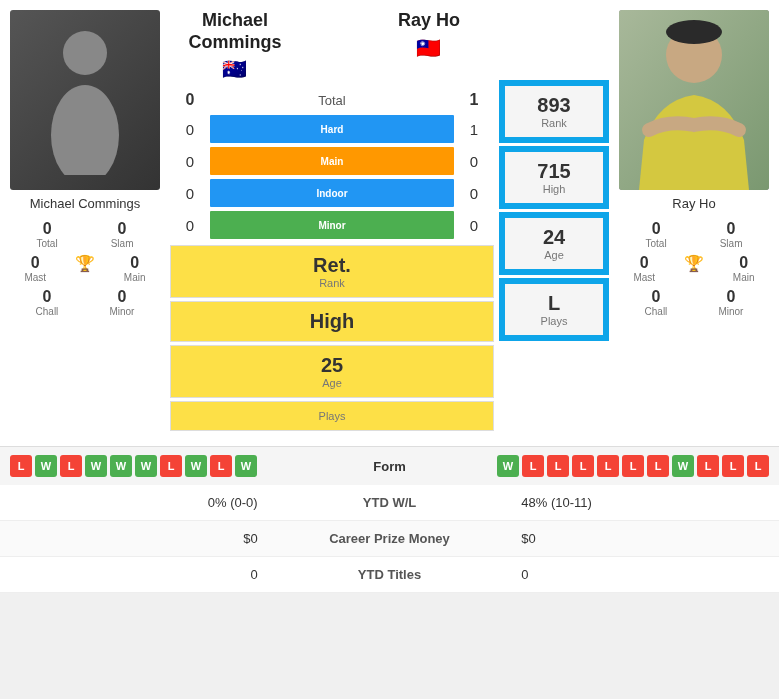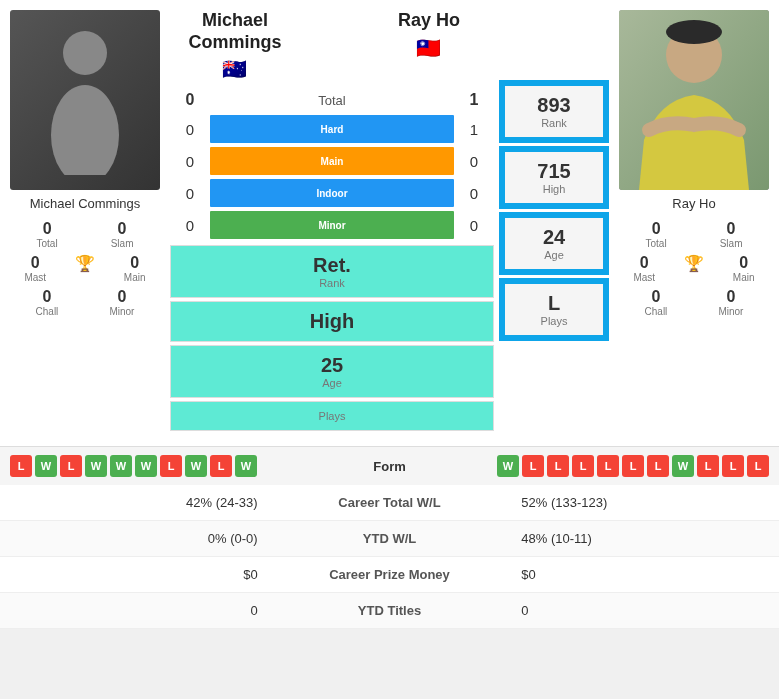--- a/index.html
+++ b/index.html
@@ -79,21 +79,21 @@
 
     
     .center-stat-boxes {
       display: flex;
       flex-direction: column;
       gap: 3px;
       margin-top: 4px;
     }
 
     .csb {
-      background: #5eead4;
+      background: #fde047;
       border: 1px solid #ddd;
       text-align: center;
       padding: 8px 5px;
     }
 
     .csb-value {
       font-size: 20px;
       font-weight: bold;
       color: #333;
     }
@@ -509,25 +509,20 @@
       <div class="fb fb-l">L</div>
       <div class="fb fb-w">W</div>
       <div class="fb fb-l">L</div>
       <div class="fb fb-l">L</div>
       <div class="fb fb-l">L</div>
     </div>
   </div>
 
   <table class="stats-table">
     <tbody>
-        <tr>
-      <td class="td-left">42% (24-33)</td>
-      <td class="td-center">Career Total W/L</td>
-      <td class="td-right">52% (133-123)</td>
-    </tr>
     <tr>
       <td class="td-left">0% (0-0)</td>
       <td class="td-center">YTD W/L</td>
       <td class="td-right">48% (10-11)</td>
     </tr>
     <tr>
       <td class="td-left">$0</td>
       <td class="td-center">Career Prize Money</td>
       <td class="td-right">$0</td>
     </tr>

